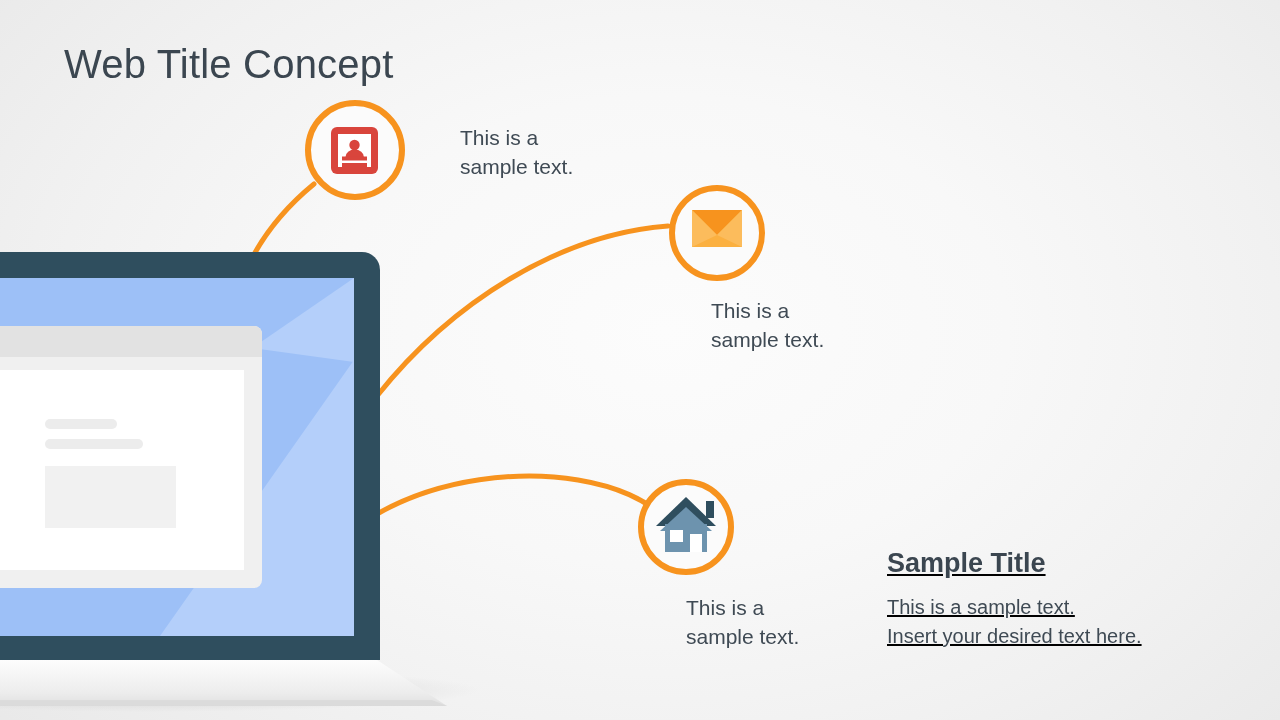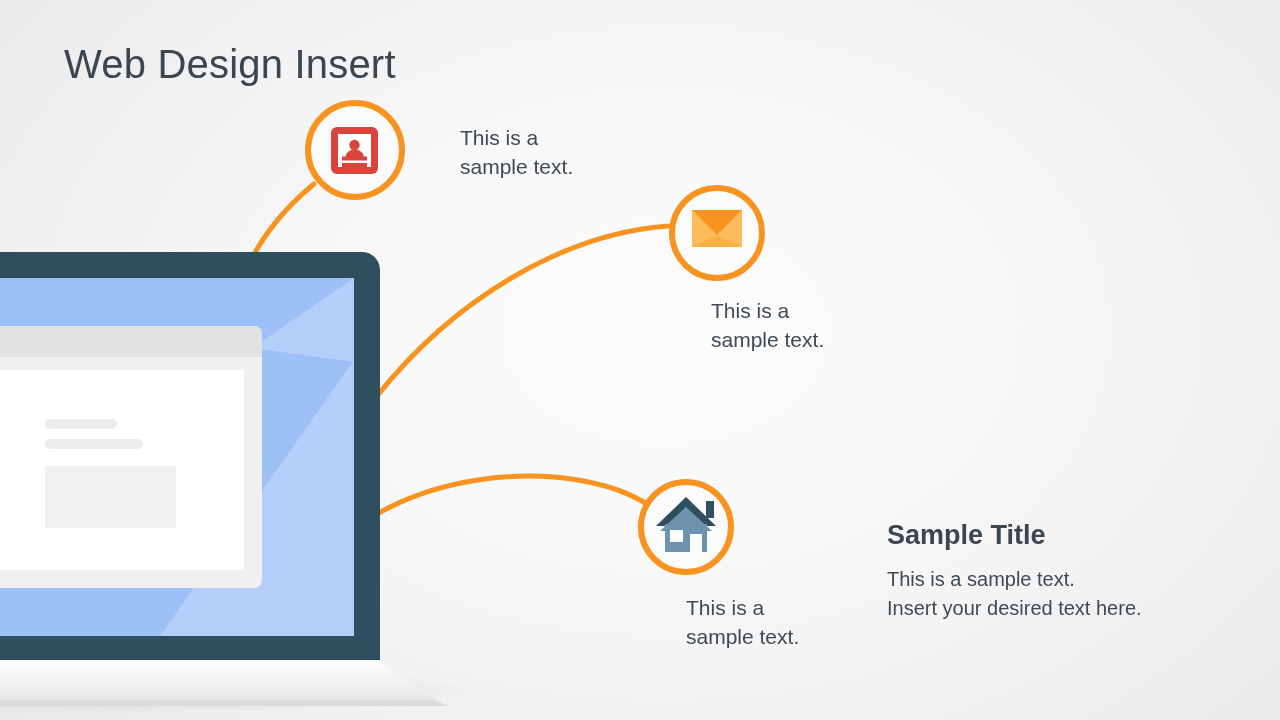--- a/index.html
+++ b/index.html
@@ -35,36 +35,36 @@
     position:absolute; z-index:5;
     font-size:21px; line-height:29px; color:#3f4a54;
     white-space:pre-line;
     margin-left:40px;
   }
   #callout-text-contact { left:420px; top:123px; }
   #callout-text-mail    { left:671px; top:296px; }
   #callout-text-home    { left:646px; top:593px; }
 
   
-  #sample-block { position:absolute; left:887px; top:520px; z-index:5; }
+  #sample-block { position:absolute; left:887px; top:548px; z-index:5;text-decoration:underline; }
   #sample-title {
     font-size:27px; font-weight:bold; color:#3b4650;
     margin-bottom:14px; white-space:nowrap;
   }
   #sample-body {
     font-size:20px; line-height:29px; color:#3f4a54;
     white-space:pre-line;
   }
 </style>
 </head>
 <body>
 
 <div id="slide">
 
-  <div id="page-title">Web Design Insert</div>
+  <div id="page-title">Web Title Concept</div>
 
   <svg class="layer" id="connector-layer" viewBox="0 0 1280 720">
     <g fill="none" stroke="#f7931e" stroke-width="5" stroke-linecap="round">
       <path d="M252,258 C268,228 292,202 314,184"></path>
       <path d="M377,396 C452,302 560,234 668,226"></path>
       <path d="M377,514 C440,478 520,470 578,480 C620,487 644,500 664,516"></path>
     </g>
   </svg>
 
   <svg class="layer" id="laptop-layer" viewBox="0 0 1280 720">

